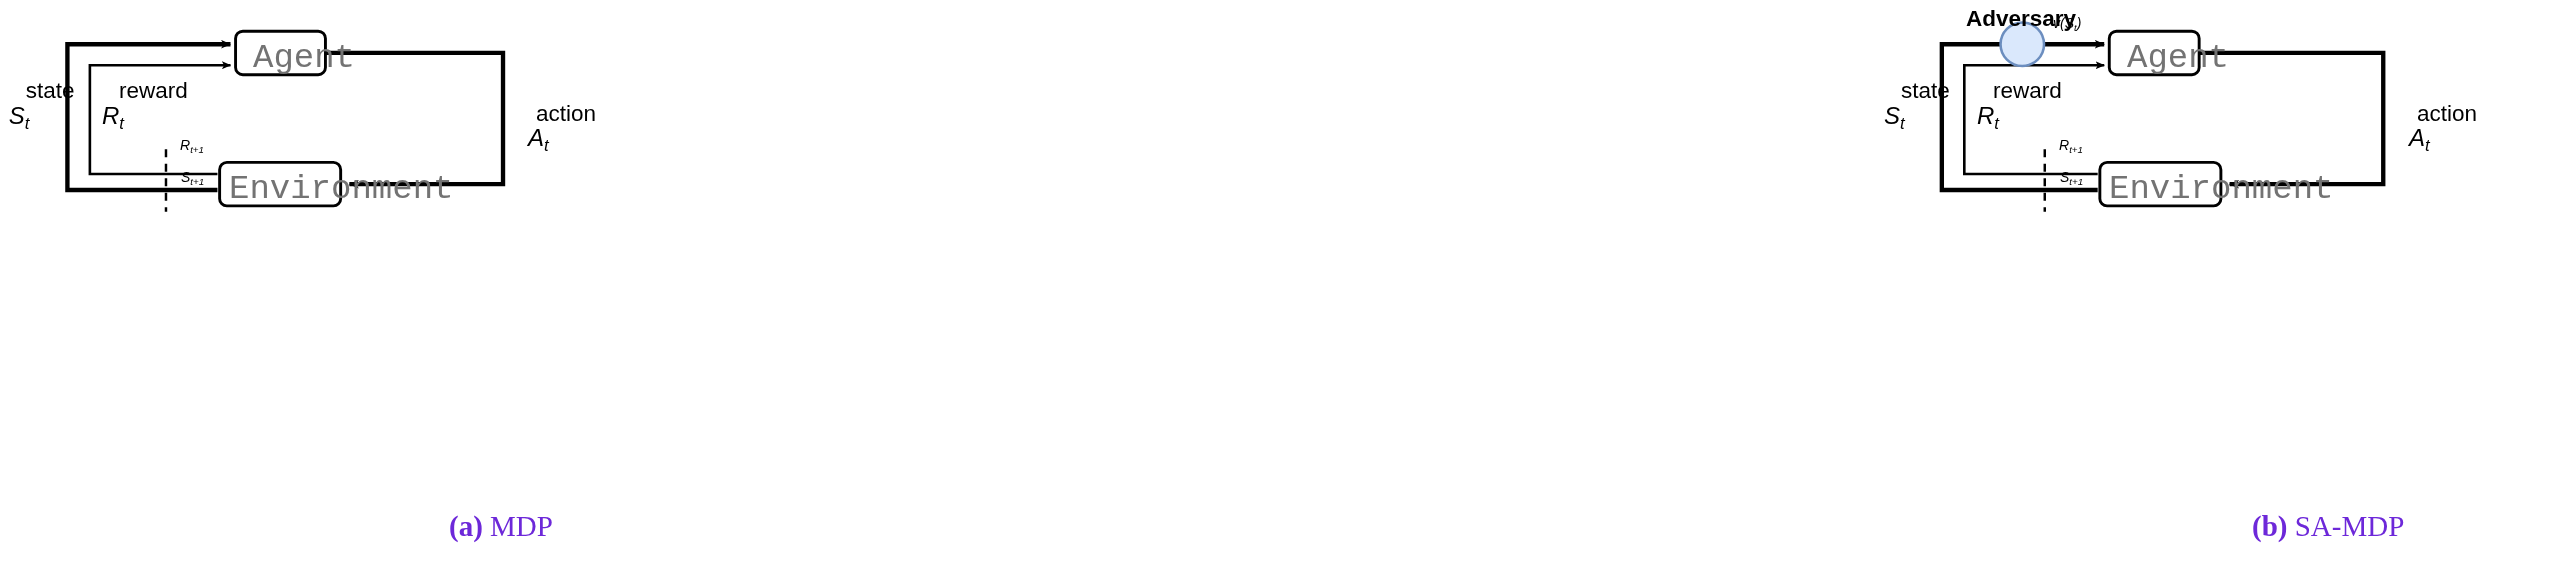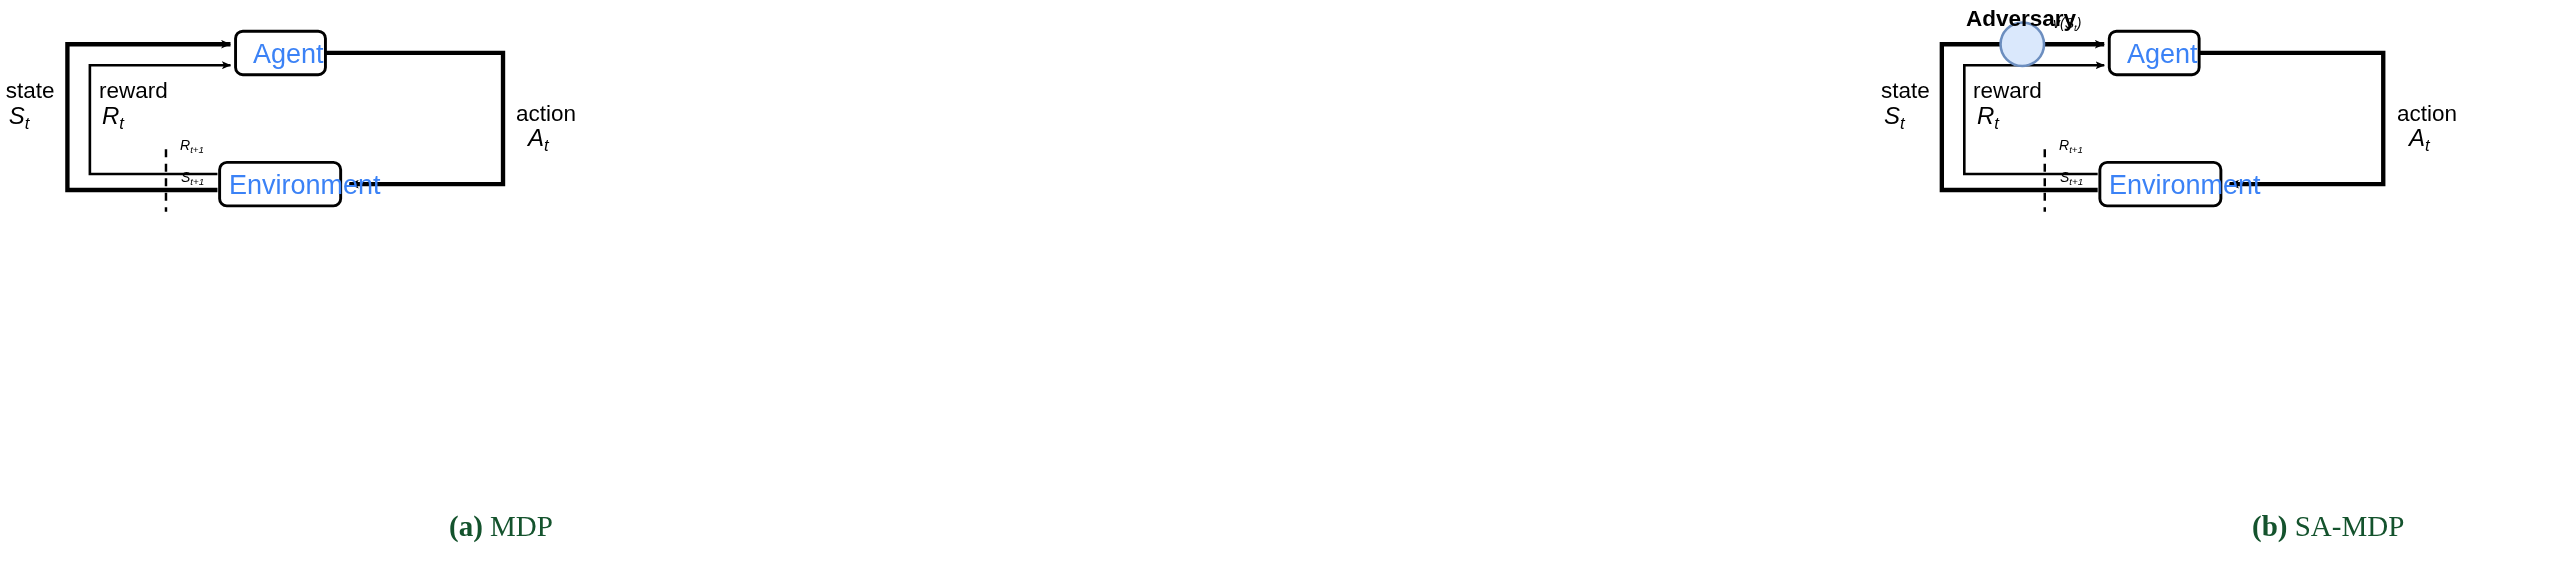--- a/index.html
+++ b/index.html
@@ -36,38 +36,38 @@
     height: 100%;
   }
 
   .lbl {
     position: absolute;
     color: #000000;
     font-family: "Liberation Sans", sans-serif;
     white-space: nowrap;
     line-height: 1.12;
   }
-  .lbl-plain { font-size: 22.5px; }
+  .lbl-plain { font-size: 22.5px; margin-left: 20px; }
   .lbl-ital   { font-size: 24px; font-style: italic; }
   .lbl-ital-sm{ font-size: 14px; font-style: italic; }
   .lbl-bold   { font-size: 22.5px; font-weight: bold; }
 
   .boxlabel {
     position: absolute;
-    font-family: Liberation Sans, sans-serif;
-    font-size: 27px;
-    color: #3b82f6;
+    font-family: Liberation Mono, monospace;
+    font-size: 34px;
+    color: #737373;
     white-space: nowrap;
   }
 
   .caption {
     position: absolute;
     font-family: "Liberation Serif", serif;
     font-size: 29px;
-    color: #14532d;
+    color: #6d28d9;
     white-space: nowrap;
   }
   .caption b { font-weight: bold; }
 
   .sub { font-size: 0.70em; vertical-align: -0.28em; font-style: italic; }
 </style>
 </head>
 <body>
 
 <div id="figure">

